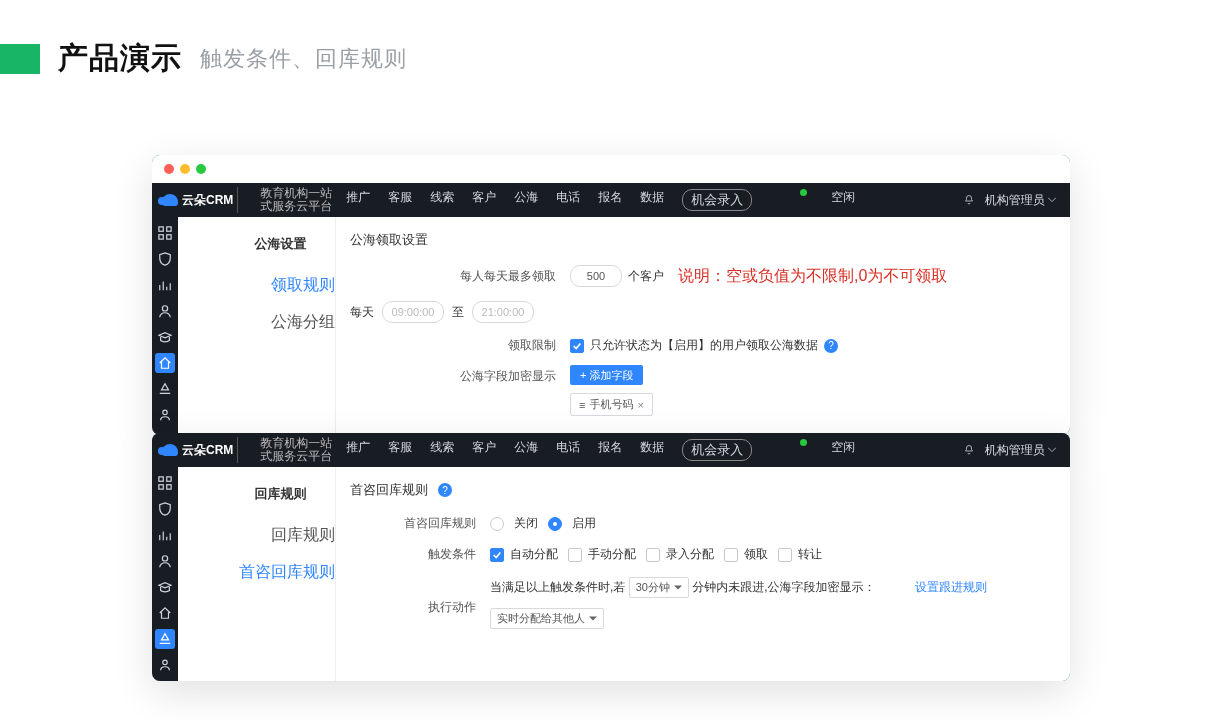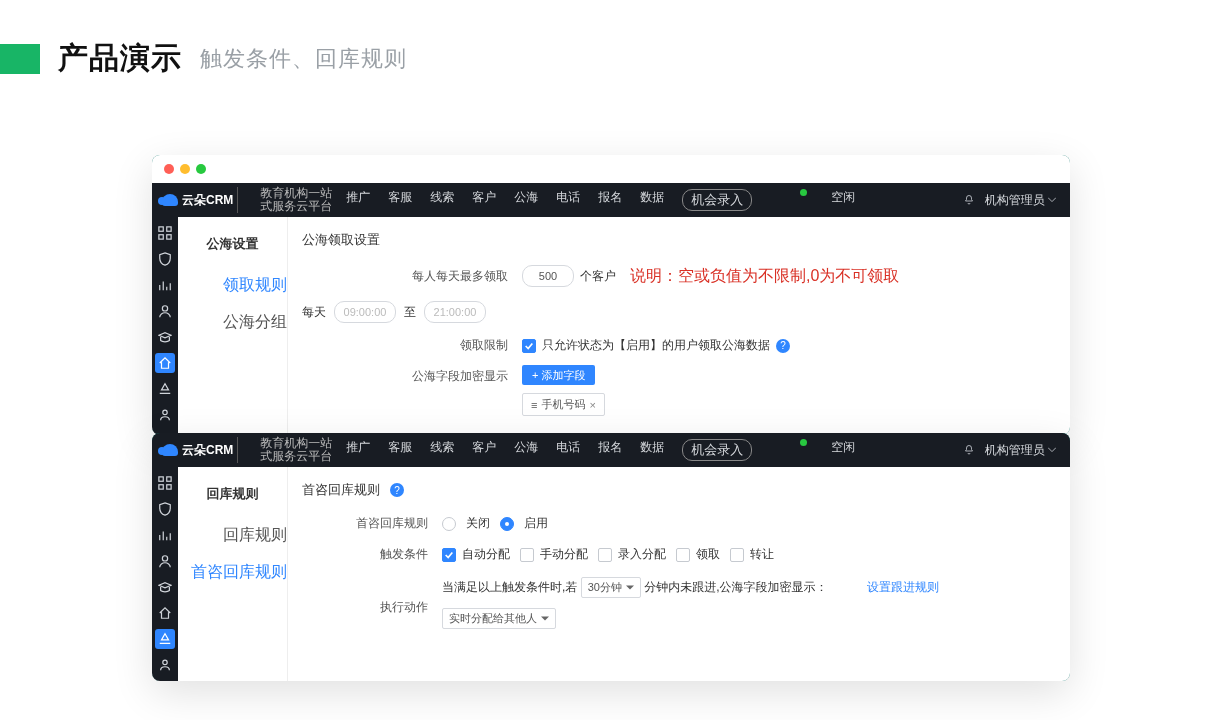--- a/index.html
+++ b/index.html
@@ -33,21 +33,21 @@
   .nav-right { position:absolute; right:14px; display:flex; align-items:center; gap:10px; }
   .bell-ico  { width:12px; height:14px; display:inline-block; }
 
   .app-body { display:flex; height:calc(100% - 62px); background:#fff; }
   .win2 .app-body { height:calc(100% - 34px); }
   .icon-rail { width:26px; background:#181c23; display:flex; flex-direction:column; align-items:center; padding-top:6px; gap:6px; }
   .rail-ic   { width:20px; height:20px; border-radius:3px; display:flex; align-items:center; justify-content:center; }
   .rail-ic.active { background:#2f86ff; }
   .rail-svg  { width:14px; height:14px; fill:none; stroke:#cfd3d9; stroke-width:1.4; }
 
-  .sidepanel { width:110px; background:#fff; border-right:1px solid #eee; padding-top:10px; }
+  .sidepanel { width:110px; background:#fff; border-right:1px solid #eee; padding-top:10px;margin-left:48px; }
   .sp-title  { font-size:13px; font-weight:600; color:#333; text-align:center; padding:8px 0 14px; }
   .sp-item   { font-size:16px; color:#555; padding:8px 0; text-align:right; cursor:pointer; }
   .sp-item.active { color:#2f86ff; }
 
   .content   { flex:1; padding:14px 14px 0 14px; overflow:hidden; }
   .sec-title { font-size:13px; color:#333; margin-bottom:16px; display:flex; align-items:center; gap:10px; }
   .help-dot  { width:14px; height:14px; border-radius:50%; background:#2f86ff; color:#fff; font-size:10px; display:inline-flex; align-items:center; justify-content:center; cursor:pointer; }
 
   .form-row  { display:flex; align-items:center; font-size:12px; color:#333; margin-bottom:14px; }
   .row-label { width:220px; text-align:right; padding-right:14px; color:#555; }

